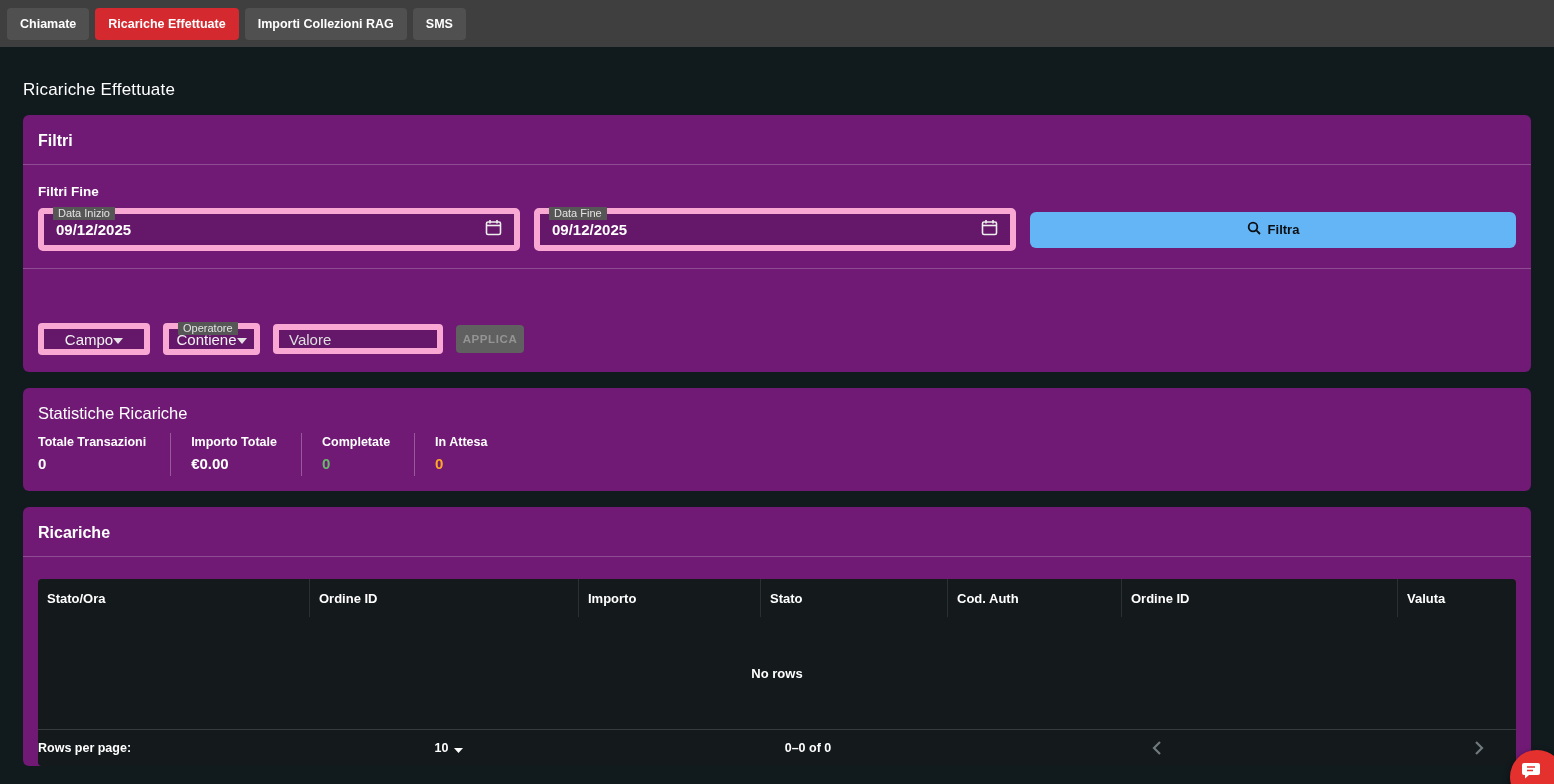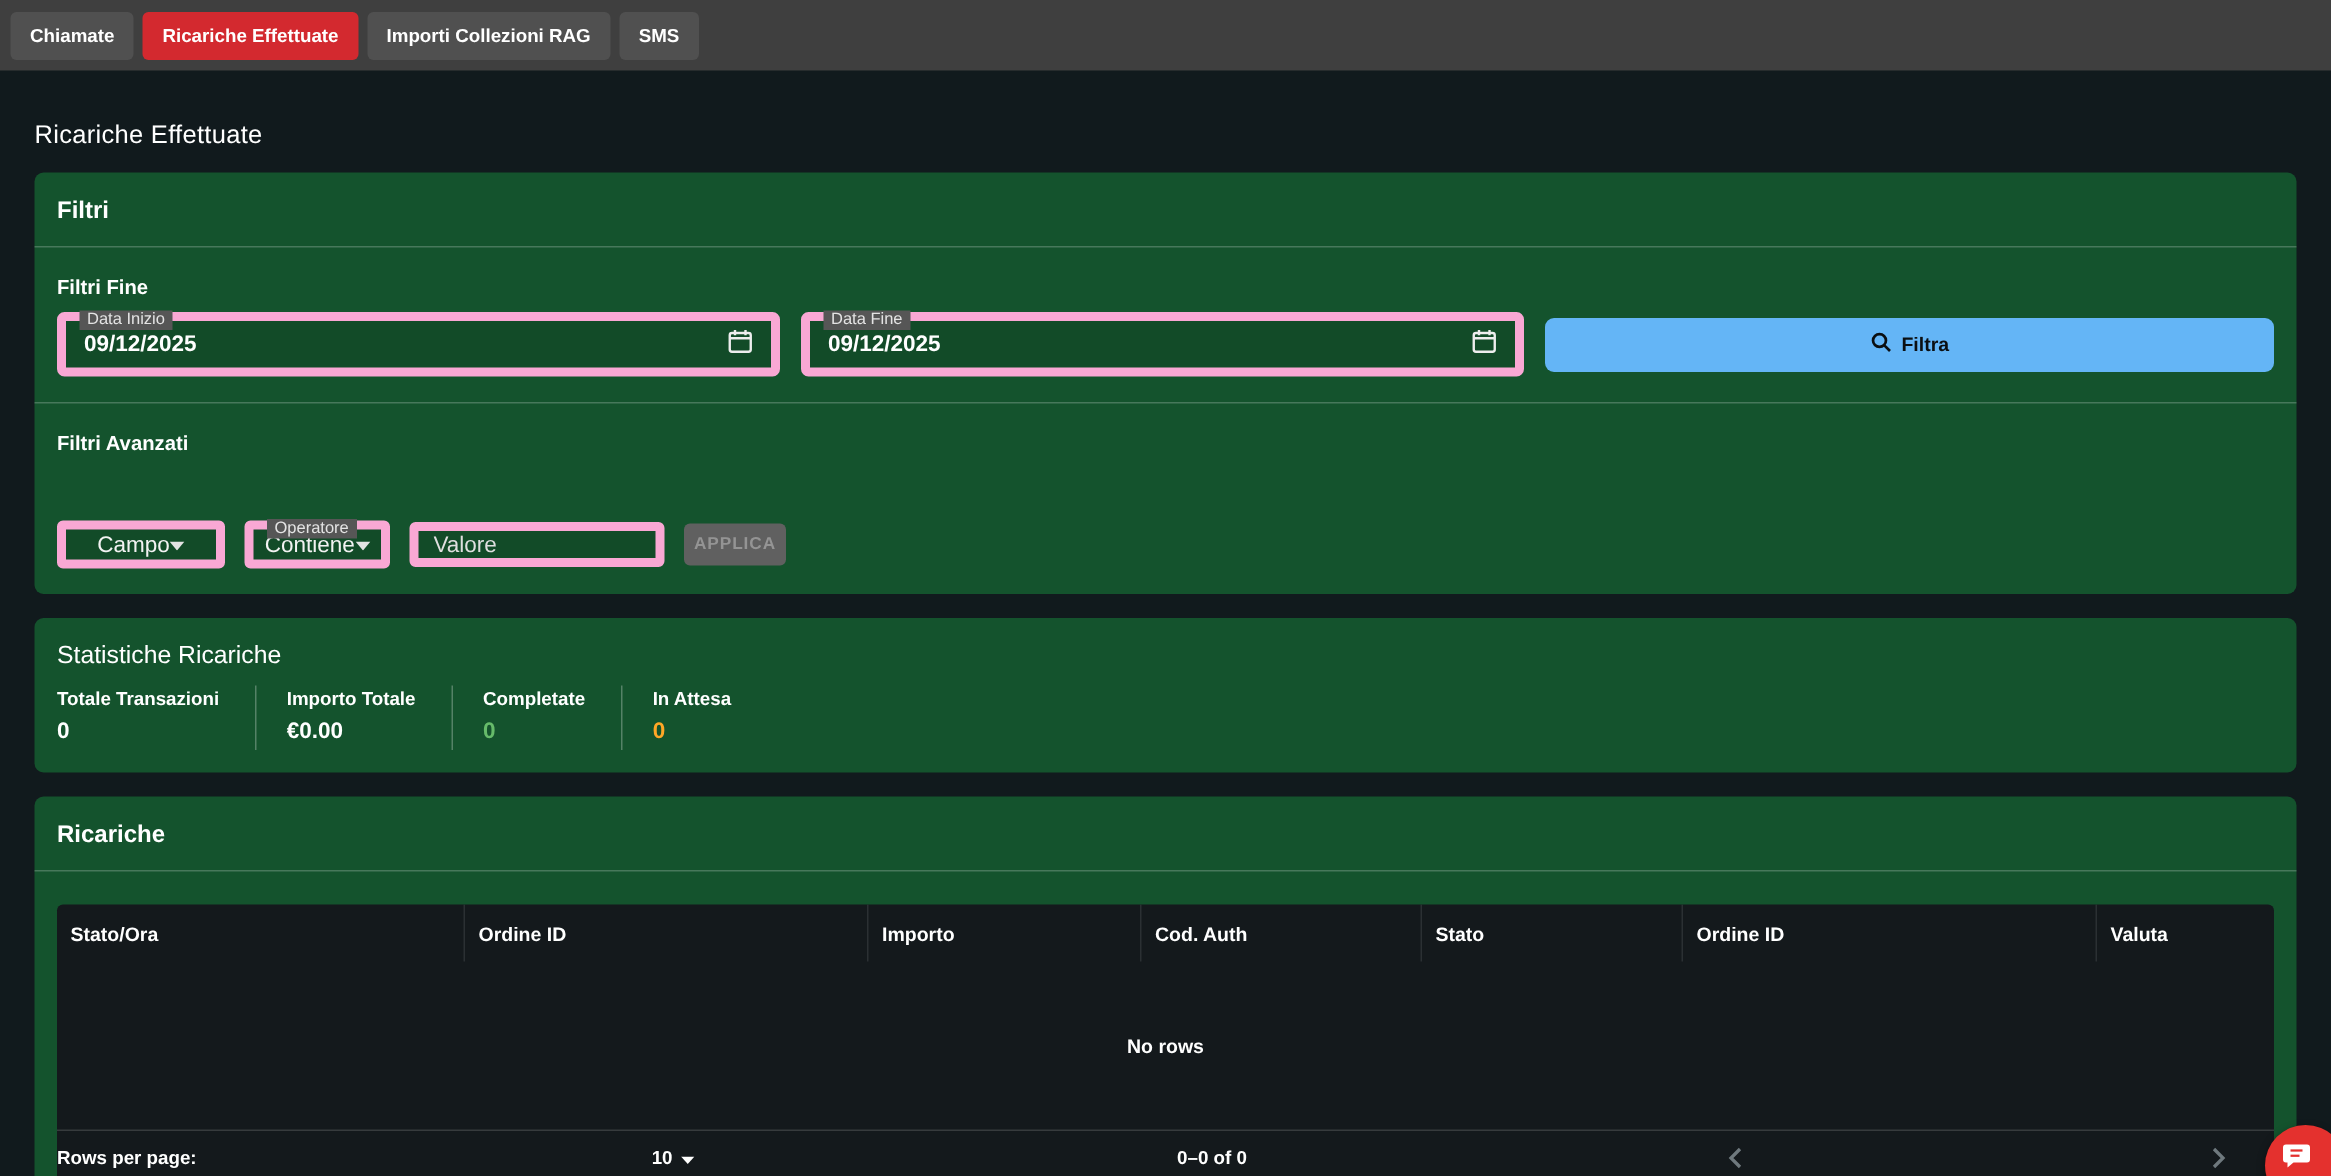--- a/index.html
+++ b/index.html
@@ -39,21 +39,21 @@
   .page-title {
     color: #ffffff;
     font-size: 17px;
     font-weight: 500;
     margin-top: 33px;
     margin-bottom: 15px;
     letter-spacing: 0.2px;
   }
 
   .panel {
-    background: #14532d;
+    background: #701a75;
     border-radius: 6px;
     width: 100%;
   }
   .panel + .panel { margin-top: 16px; }
 
   .panel-header { padding: 17px 15px 14px 15px; }
   .panel-title { color: #ffffff; font-size: 16px; font-weight: 700; }
   .panel-title.light { font-weight: 500; font-size: 16.5px; }
   .divider { height: 1px; background: rgba(255,255,255,0.22); width: 100%; }
 
@@ -269,21 +269,20 @@
             </svg>
           </span>
           <span>Filtra</span>
         </button>
       </div>
     </div>
 
     <div class="divider"></div>
 
     <div class="panel-section">
-      <div class="section-label">Filtri Avanzati</div>
       <div class="adv-row">
 
         <div class="outlined select-box campo">
           <span class="select-value">Campo</span>
           <span>
             <svg width="10" height="6" viewBox="0 0 10 6">
                 <path d="M0 0 L5 6 L10 0 Z" fill="#e3e3e3"></path>
               </svg>
           </span>
         </div>
@@ -333,22 +332,22 @@
     <div class="panel-header">
       <div class="panel-title">Ricariche</div>
     </div>
     <div class="divider"></div>
 
     <div class="table-wrap">
       <div class="grid-row">
         <div class="th-cell">Stato/Ora</div>
         <div class="th-cell">Ordine ID</div>
         <div class="th-cell">Importo</div>
+        <div class="th-cell">Stato</div>
         <div class="th-cell">Cod. Auth</div>
-        <div class="th-cell">Stato</div>
         <div class="th-cell">Ordine ID</div>
         <div class="th-cell">Valuta</div>
       </div>
 
       <div class="table-body">
         <span class="no-rows">No rows</span>
       </div>
 
       <div class="table-footer">
         <span class="rpp-label">Rows per page:</span>

